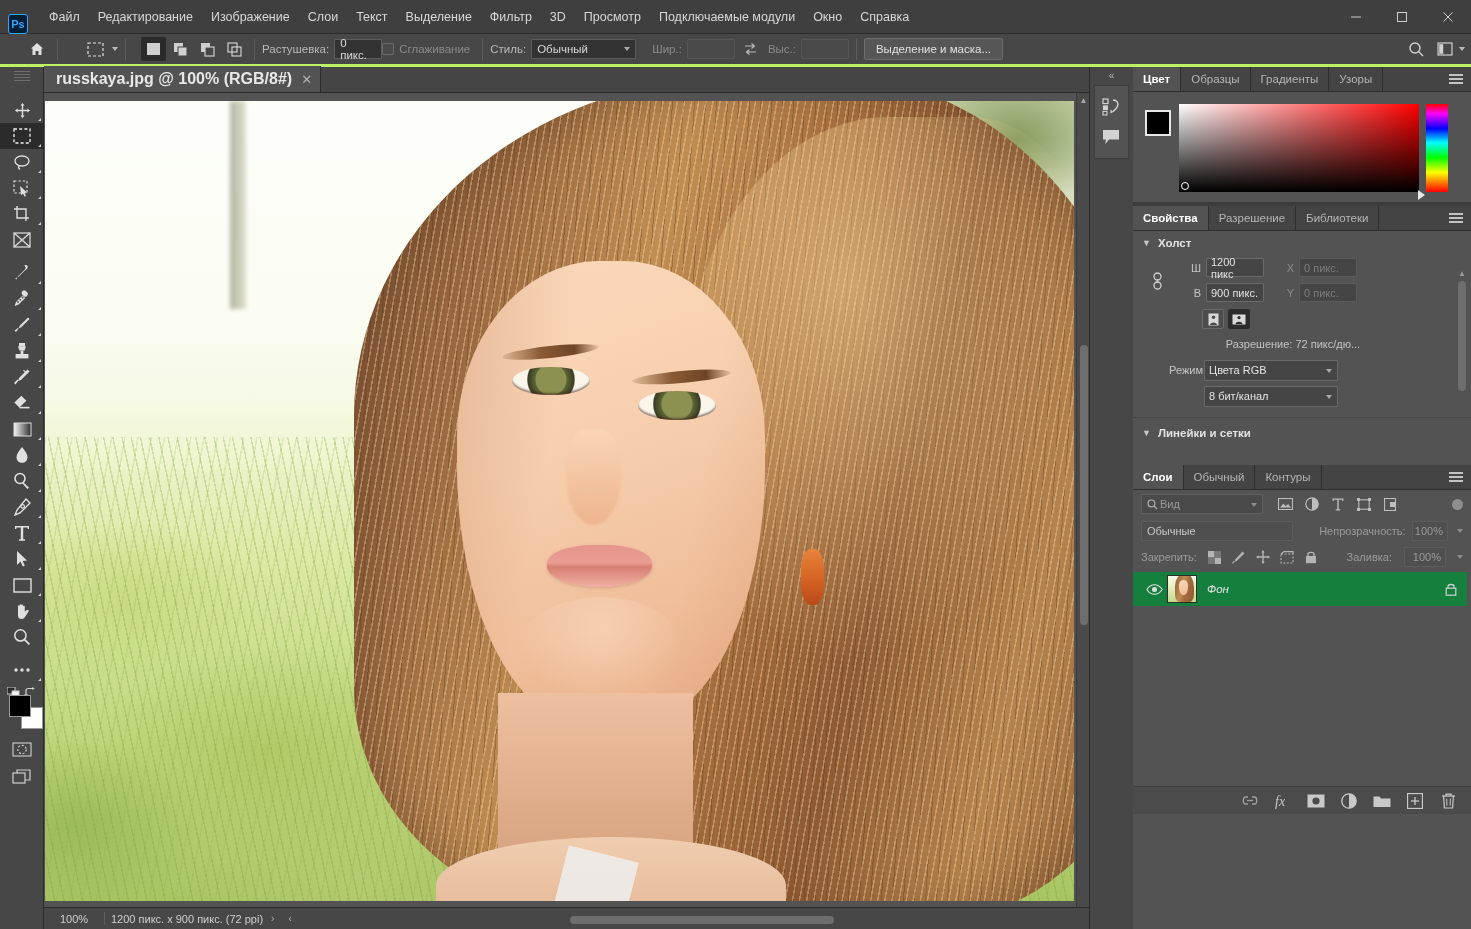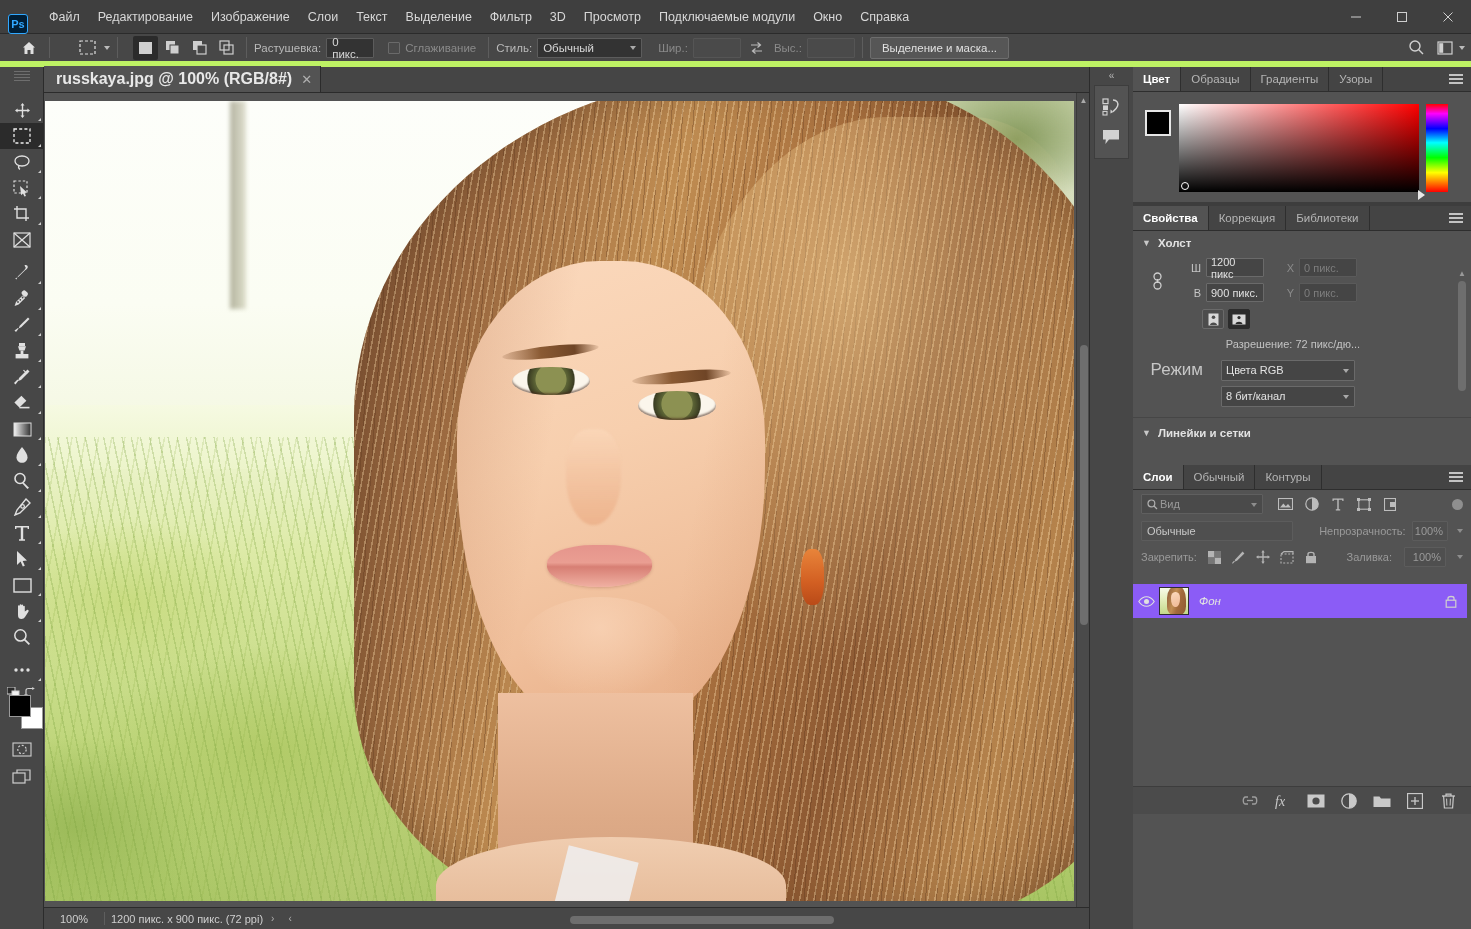--- a/index.html
+++ b/index.html
@@ -34,21 +34,21 @@
   .winctl { position: absolute; right: 0; top: 0; height: 34px; display: flex; }
   .winbtn {
     width: 46px; height: 34px; display: flex; align-items: center;
     justify-content: center; color: #cfcfcf;
   }
 
   
   .optionsbar {
     position: absolute; left: 0; top: 34px; width: 1471px; height: 33px;
     background: #474747; display: flex; align-items: center;
-    border-bottom: 6px solid #bef264; padding-left: 0;
+    border-bottom: 3px solid #bef264; padding-left: 8px;
   }
   .ob-sep { width: 1px; height: 21px; background: #5d5d5d; margin: 0 7px; }
   .home-btn {
     width: 26px; height: 24px; display: flex; align-items: center;
     justify-content: center; margin-left: 16px;
   }
   .tool-preview {
     width: 24px; height: 22px; display: flex; align-items: center;
     justify-content: center; margin-left: 18px;
   }
@@ -369,21 +369,21 @@
   }
   .pr-input.dim { color: #7d7d7d; border-color: #5a5a5a; }
   .orient-row { display: flex; gap: 4px; padding-left: 69px; margin-top: 4px; }
   .orient-btn {
     width: 22px; height: 20px; border: 1px solid #6a6a6a; border-radius: 2px;
     display: flex; align-items: center; justify-content: center; background: #4d4d4d;
   }
   .orient-btn.active { background: #2c2c2c; border-color: #2c2c2c; }
   .res-line { color: #c2c2c2; font-size: 11px; text-align: center; margin: 9px 0 7px 0; padding-right: 18px; }
   .pr-sel-row { display: flex; align-items: center; height: 26px; padding-left: 10px; }
-  .pr-sel-label { color: #c6c6c6; font-size: 17px; width: 60px; text-align: right; margin-right: 18px; }
+  .pr-sel-label { color: #c6c6c6; font-size: 11px; width: 60px; text-align: right; margin-right: 1px; }
   .pr-sel-label.dim { color: #8b8b8b; }
   .pr-select {
     background: #454545; border: 1px solid #6a6a6a; color: #e3e3e3;
     font-size: 11px; height: 21px; width: 134px; padding: 0 4px;
     border-radius: 1px; position: relative; display: flex; align-items: center;
   }
   .pr-select.dim { color: #7d7d7d; border-color: #5a5a5a; background: #4f4f4f; }
   .pr-select .sel-caret {
     position: absolute; right: 5px; top: 8px; width: 0; height: 0;
     border-left: 3.5px solid transparent; border-right: 3.5px solid transparent;
@@ -436,22 +436,22 @@
     color: #9a9a9a; font-size: 11px; display: flex; align-items: center;
     justify-content: flex-end; padding-right: 4px; position: relative; border-radius: 1px;
   }
   .lp-lock-row {
     display: flex; align-items: center; height: 26px; padding: 0 8px; gap: 8px;
   }
   .lp-lock-label { color: #9a9a9a; font-size: 11px; margin-right: 2px; }
   .lp-lock-icon { width: 16px; height: 16px; display: flex; align-items: center; justify-content: center; }
   .lp-fill-label { color: #9a9a9a; font-size: 11px; margin-left: auto; margin-right: 4px; }
   .layer-row {
-    display: flex; align-items: center; height: 34px; background: #8b5cf6;
-    margin: 14px 4px 0 0; padding-left: 0;
+    display: flex; align-items: center; height: 34px; background: #15803d;
+    margin: 2px 4px 0 0; padding-left: 8px;
   }
   .layer-eye { width: 26px; display: flex; align-items: center; justify-content: center; }
   .layer-thumb {
     width: 30px; height: 28px; border: 1px solid #2e2e2e; margin-right: 10px;
     overflow: hidden; position: relative; background: #cfd8a8; flex: none;
   }
   .lt-bg { position: absolute; inset: 0;
     background: linear-gradient(to bottom, #f8fbe9 0%, #e6efc0 40%, #c4d88a 100%); }
   .lt-hair { position: absolute; left: 26%; top: -8%; width: 68%; height: 112%;
     border-radius: 46% 40% 32% 34% / 40% 46% 30% 28%;
@@ -549,21 +549,21 @@
       <div class="selmode">
         <svg width="16" height="15" viewBox="0 0 16 15">
             <rect x="1" y="1" width="9" height="9" fill="none" stroke="#cfcfcf" stroke-width="1.2"></rect>
             <rect x="5" y="5" width="9" height="9" fill="none" stroke="#cfcfcf" stroke-width="1.2"></rect>
           </svg>
       </div>
     </div>
     <div class="ob-sep"></div>
     <div class="ob-label">Растушевка:</div>
     <div class="ob-input" style="width:48px;display:flex;align-items:center">0 пикс.</div>
-    <div style="display:flex;margin-left:14px">
+    <div style="display:flex;">
       <div class="ob-check"></div>
       <div class="ob-label dim">Сглаживание</div>
     </div>
     <div class="ob-sep"></div>
     <div class="ob-label">Стиль:</div>
     <div class="ob-select" style="width:104px">
       <span>Обычный</span>
       <span class="sel-caret"></span>
     </div>
     <div class="ob-label dim" style="margin-left:16px">Шир.:</div>
@@ -884,21 +884,21 @@
         <div class="cp-hue-marker"></div>
         <div class="cp-hue"></div>
       </div>
     </div>
 
     <div class="panel-divider"></div>
 
     <div class="panel-group">
       <div class="panel-tabs">
         <div class="ptab active">Свойства</div>
-        <div class="ptab">Коррекция</div>
+        <div class="ptab">Разрешение</div>
         <div class="ptab">Библиотеки</div>
         <div class="pmenu"></div>
       </div>
       <div class="props">
 
         <div class="sect-head">
           <span class="chev">▼</span>
           <span>Холст</span>
         </div>
 

